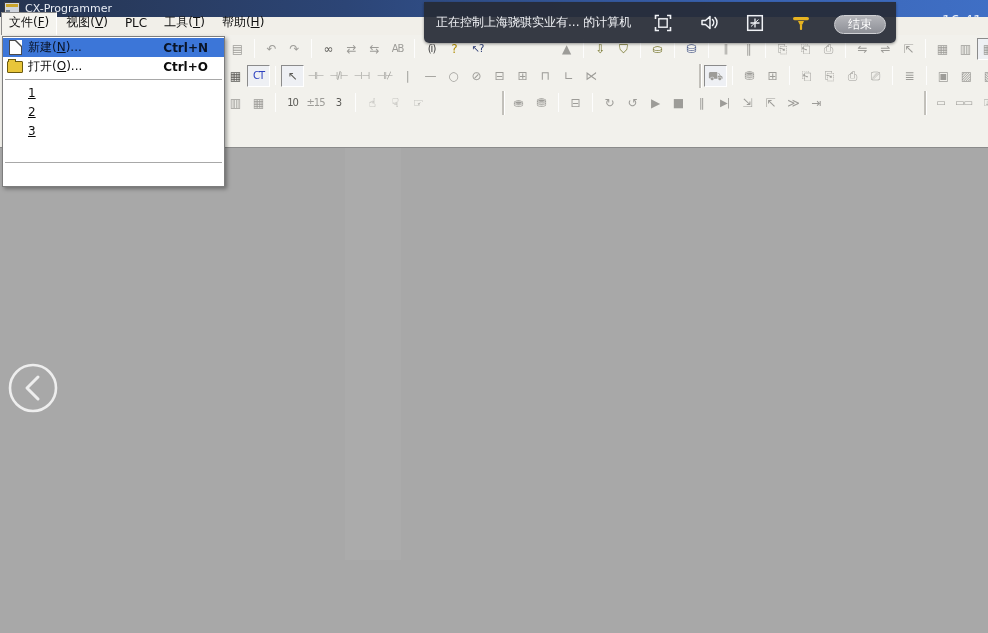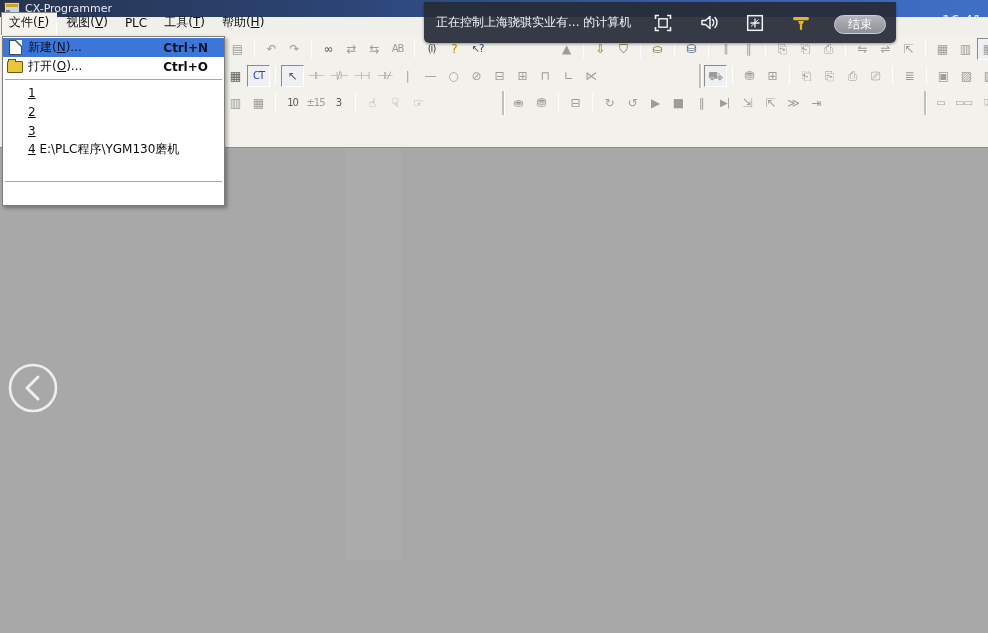--- a/index.html
+++ b/index.html
@@ -431,24 +431,20 @@
         <span class="mi-ic"></span>
         <span class="mi-label"><span><u>1</u></span></span>
       </div>
       <div class="mi">
         <span class="mi-ic"></span>
         <span class="mi-label"><span><u>2</u></span></span>
       </div>
       <div class="mi">
         <span class="mi-ic"></span>
         <span class="mi-label"><span><u>3</u></span></span>
-      </div>
-      <div class="mi">
-        <span class="mi-ic"></span>
-        <span class="mi-label"><span><u>4</u> E:\PLC程序\YGM130磨机</span></span>
       </div>
       <div class="mi">
         <span class="mi-ic"></span>
       </div>
       <div class="mi-sep"></div>
       <div class="mi">
         <span class="mi-ic"></span>
       </div>
     </div>
 

